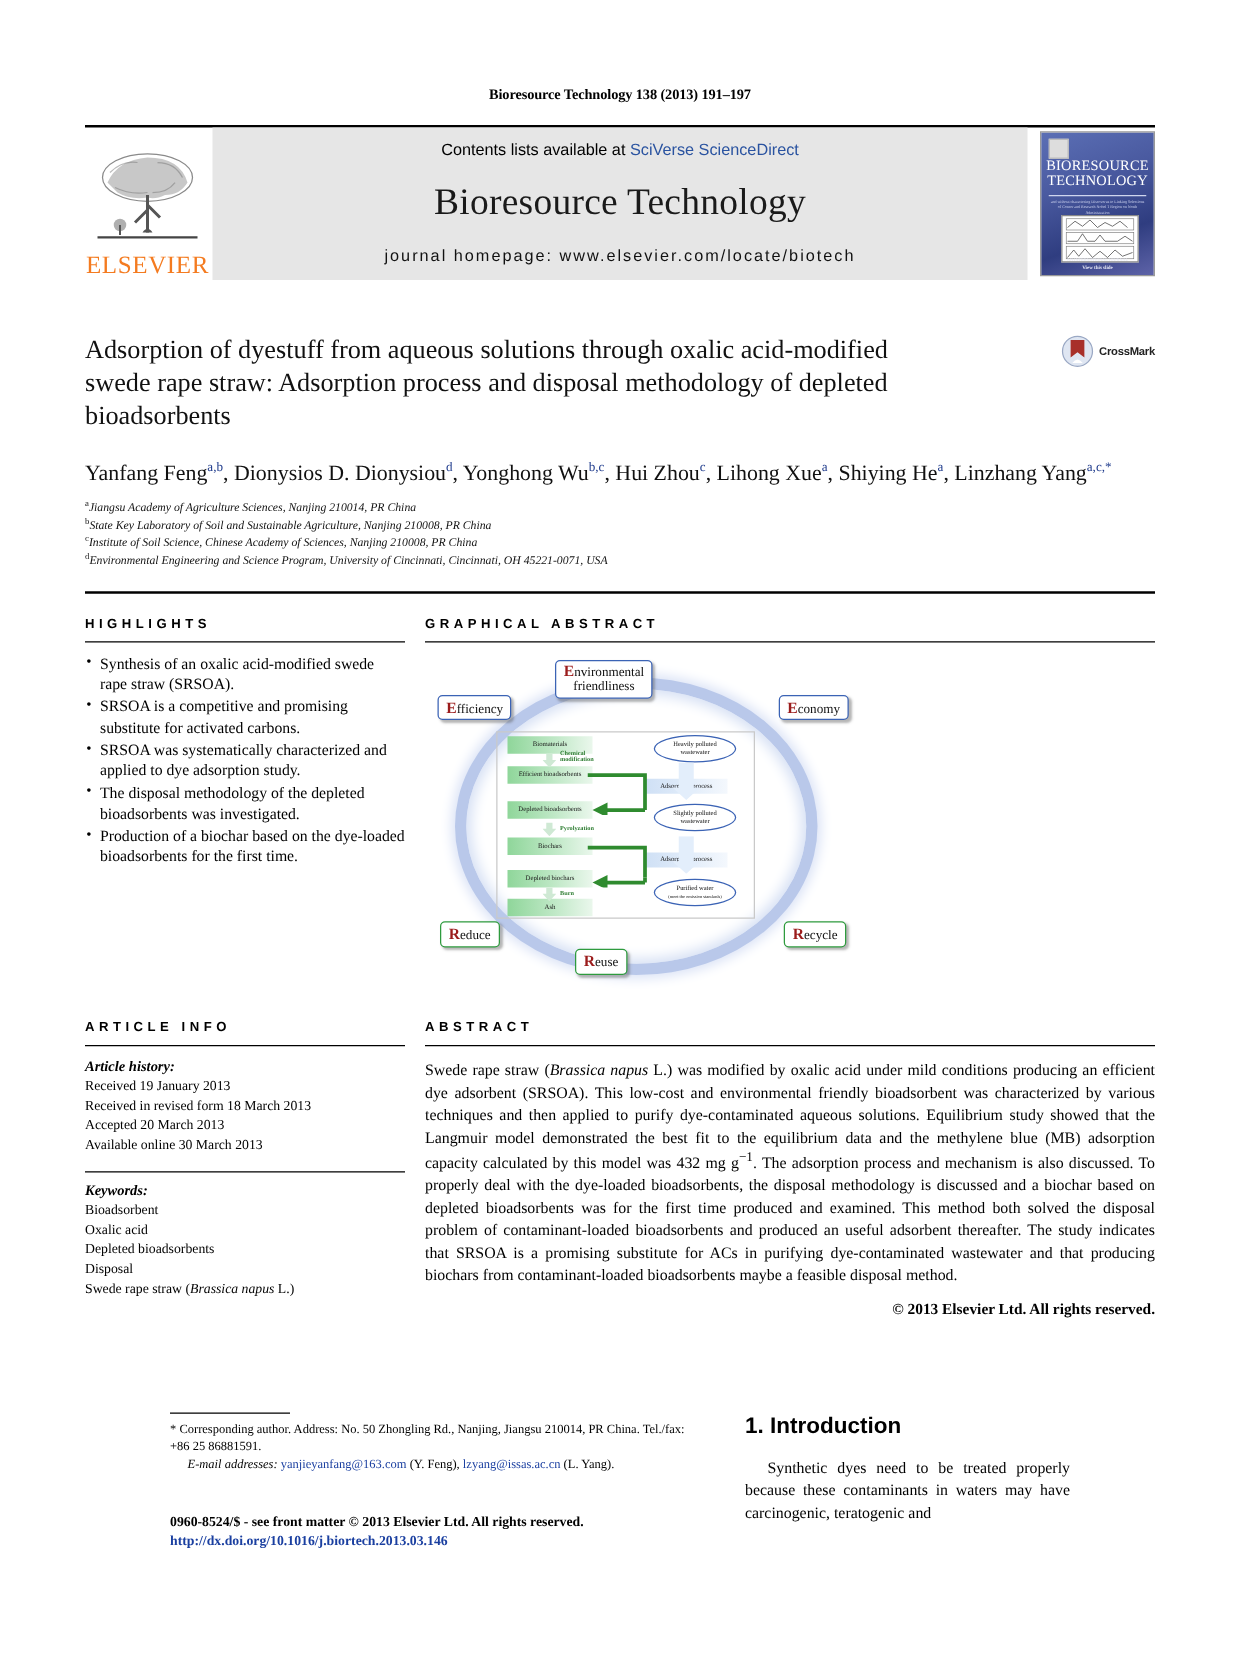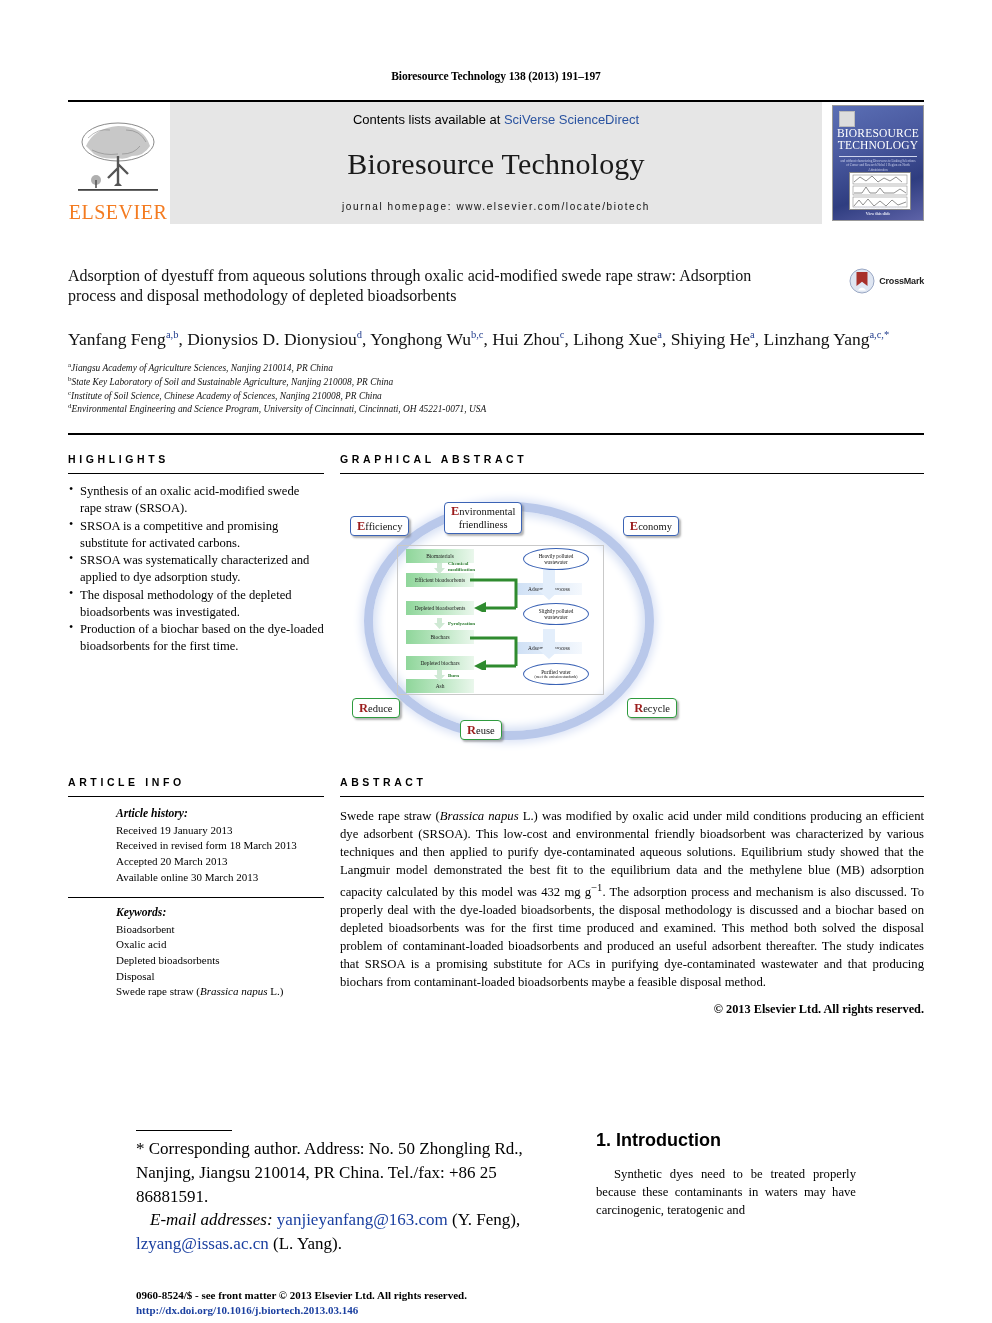--- a/index.html
+++ b/index.html
@@ -76,21 +76,21 @@
     color: #000;
   }
   .contents-line .sd-link { color: #2a53a0; }
   .journal-title {
     font-size: 30px;
     font-family: "Liberation Serif", serif;
     color: #1a1a1a;
     letter-spacing: 0.2px;
   }
   .journal-homepage {
-    font-size: 10px;
+    font-size: 13px;
     font-family: "Liberation Sans", sans-serif;
     letter-spacing: 1.6px;
     color: #111;
   }
   .cover-thumb {
     flex: 0 0 92px;
     width: 92px;
     margin-left: 10px;
     align-self: center;
   }
@@ -133,21 +133,21 @@
   }
   .cover-foot b { font-size:4px; }
 
   
   .title-block {
     margin: 42px 68px 0 68px;
     position: relative;
   }
   .paper-title {
     font-family: "Liberation Serif", serif;
-    font-size: 16px;
+    font-size: 21px;
     line-height: 1.27;
     font-weight: normal;
     color: #111;
     margin: 0;
     max-width: 700px;
   }
   .crossmark {
     position: absolute;
     right: 0;
     top: 2px;
@@ -244,21 +244,21 @@
     color: #000;
   }
   ul.highlights li:before {
     content: "\2022";
     position: absolute;
     left: 1px;
     top: -1px;
     font-size: 12px;
   }
 
-  .info-block { margin-top: 9px; margin-left: 48px; }
+  .info-block { margin-top: 9px; }
   .info-head {
     font-family: "Liberation Serif", serif;
     font-size: 11.6px;
     font-style: italic;
     font-weight: bold;
     line-height: 1.42;
   }
   .info-line {
     font-family: "Liberation Serif", serif;
     font-size: 11px;
@@ -403,21 +403,21 @@
     width: 420px;
     box-sizing: border-box;
   }
   .foot-rule {
     width: 96px;
     border-top: 1.4px solid #000;
     margin-bottom: 6px;
   }
   .foot-note {
     font-family: "Liberation Serif", serif;
-    font-size: 17px;
+    font-size: 10px;
     line-height: 1.4;
   }
   .foot-note .star { letter-spacing: 0; }
   .foot-note i { font-style: italic; }
   .link-blue { color: #1a3fa0; }
   .foot-issn {
     margin-top: 32px;
     font-family: "Liberation Serif", serif;
     font-size: 11px;
     font-weight: bold;
@@ -550,21 +550,21 @@
       <div class="sec-rule"></div>
 
       <div class="ga-wrap">
         <div class="ga-canvas">
           <div class="halo"></div>
 
           <div class="ga-node" style="left:0px;  top:28px;">
             <span class="cap">E</span><span>fficiency</span>
           </div>
 
-          <div class="ga-node" style="left:94px; top:14px; line-height:1.1;">
+          <div class="ga-node" style="left:94px; top:0; line-height:1.1;">
             <div><span class="cap">E</span><span>nvironmental</span></div>
             <div>friendliness</div>
           </div>
 
           <div class="ga-node" style="right:1px; top:28px;">
             <span class="cap">E</span><span>conomy</span>
           </div>
 
           <div class="ga-node green" style="left:2px; bottom:28px;">
             <span class="cap">R</span><span>educe</span>

